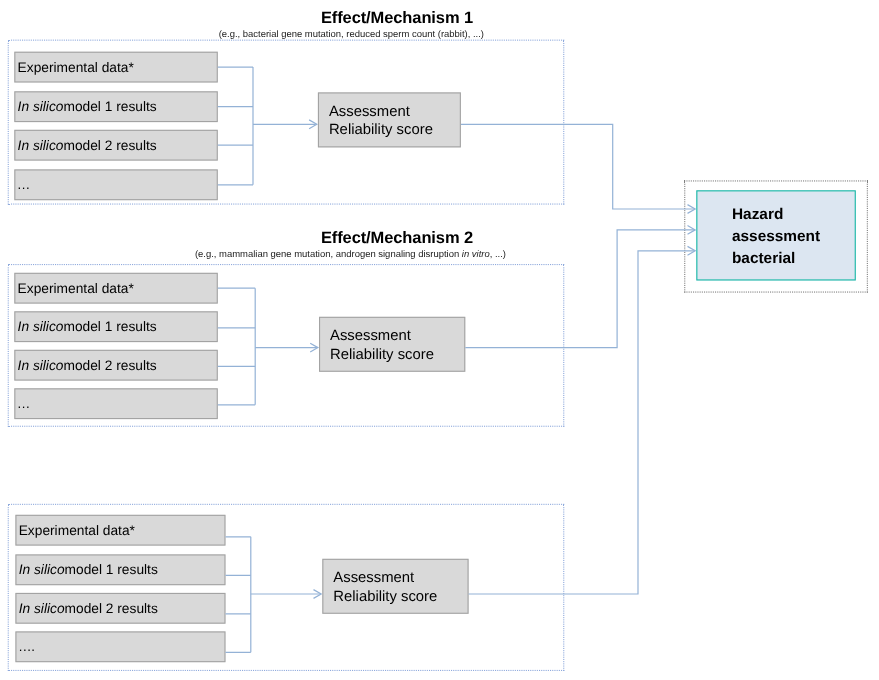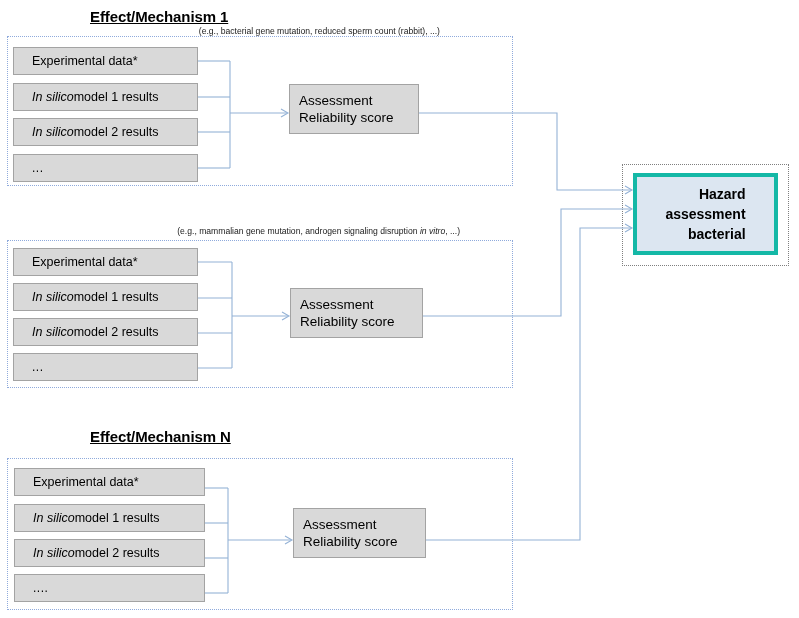--- a/index.html
+++ b/index.html
@@ -17,24 +17,23 @@
     height: 618px;
     overflow: hidden;
     background: #ffffff;
   }
   .sec-title {
     position: absolute;
     font-weight: bold;
     font-size: 15px;
     line-height: 18px;
     letter-spacing: -0.1px;
-    text-align: left;
-    white-space: nowrap;
-    color: #000;
-    text-decoration: underline;
+    text-align: right;
+    white-space: nowrap;
+    color: #000;
   }
   .sec-sub {
     position: absolute;
     font-size: 8.6px;
     line-height: 11px;
     text-align: right;
     white-space: nowrap;
     color: #1a1a1a;
   }
   .sec-sub i { font-style: italic; }
@@ -49,21 +48,21 @@
   .gbox {
     position: absolute;
     box-sizing: border-box;
     background: #d9d9d9;
     border: 1px solid #a3a3a3;
     font-size: 12.5px;
     line-height: 14px;
     color: #000;
     display: flex;
     align-items: center;
-    padding-left: 18px;
+    padding-left: 2px;
     white-space: nowrap;
   }
   .gbox i { font-style: italic; }
   .gbox.dots {
     font-size: 12px;
     letter-spacing: 0.5px;
   }
 
   .abox {
     position: absolute;
@@ -82,25 +81,25 @@
 
   .hazard-outer {
     position: absolute;
     border: 1px dotted #7f7f7f;
     box-sizing: border-box;
   }
   .hazard-box {
     position: absolute;
     box-sizing: border-box;
     background: #dce6f1;
-    border: 4px solid #14b8a6;
+    border: 1px solid #14b8a6;
     display: flex;
     align-items: center;
     justify-content: center;
-    text-align: right;
+    text-align: left;
     font-weight: bold;
     font-size: 14px;
     line-height: 20px;
     color: #000;
   }
 
   svg.wires {
     position: absolute;
     left: 0;
     top: 0;
@@ -138,20 +137,23 @@
   </div>
   <div class="gbox dots" style="left:13px; top:154px; width:185px; height:28px;">
     <span>...</span>
   </div>
 
   <div class="abox" style="left:289px; top:84px; width:130px; height:50px;">
     <span>Assessment</span>
     <span>Reliability score</span>
   </div>
 
+  <div class="sec-title" style="left:90px; top:208px; width:340px;">
+    <span>Effect/Mechanism 2</span>
+  </div>
   <div class="sec-sub" style="left:60px; top:226px; width:400px;">
     <span>(e.g., mammalian gene mutation, androgen signaling disruption </span><i>in vitro</i><span>, ...)</span>
   </div>
 
   <div class="dotted-group" style="left:7px; top:240px; width:506px; height:148px;"></div>
 
   <div class="gbox" style="left:13px; top:248px; width:185px; height:28px;">
     <span>Experimental data*</span>
   </div>
   <div class="gbox" style="left:13px; top:283px; width:185px; height:28px;">
@@ -164,23 +166,20 @@
   </div>
   <div class="gbox dots" style="left:13px; top:353px; width:185px; height:28px;">
     <span>...</span>
   </div>
 
   <div class="abox" style="left:290px; top:288px; width:133px; height:50px;">
     <span>Assessment</span>
     <span>Reliability score</span>
   </div>
 
-  <div class="sec-title" style="left:90px; top:428px; width:340px;">
-    <span>Effect/Mechanism N</span>
-  </div>
 
   <div class="dotted-group" style="left:7px; top:458px; width:506px; height:152px;"></div>
 
   <div class="gbox" style="left:14px; top:468px; width:191px; height:28px;">
     <span>Experimental data*</span>
   </div>
   <div class="gbox" style="left:14px; top:504px; width:191px; height:28px;">
     <i>In silico</i>
       <span> model 1 results</span>
   </div>

